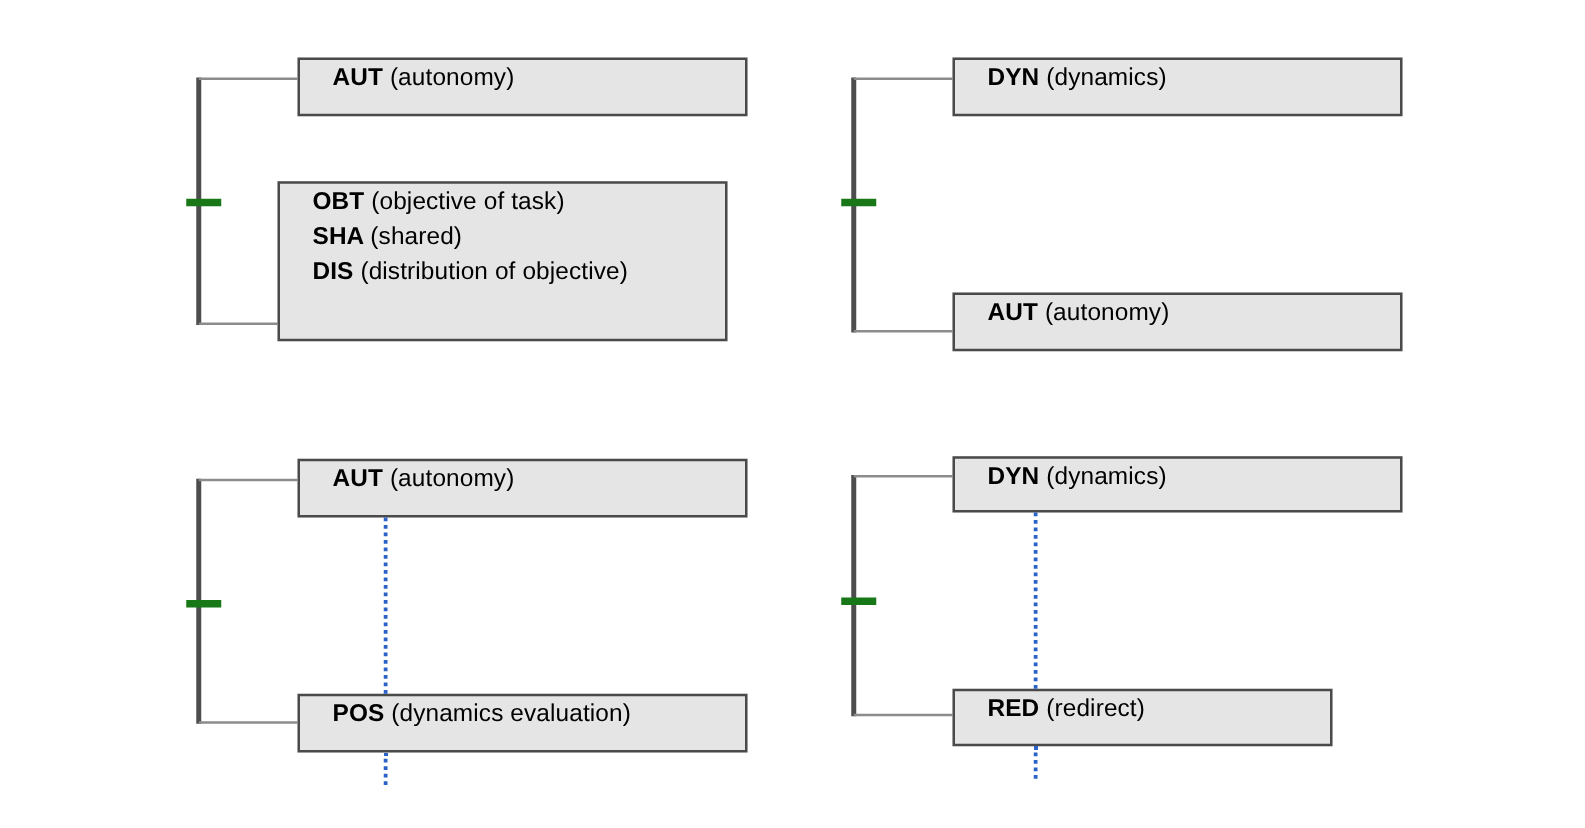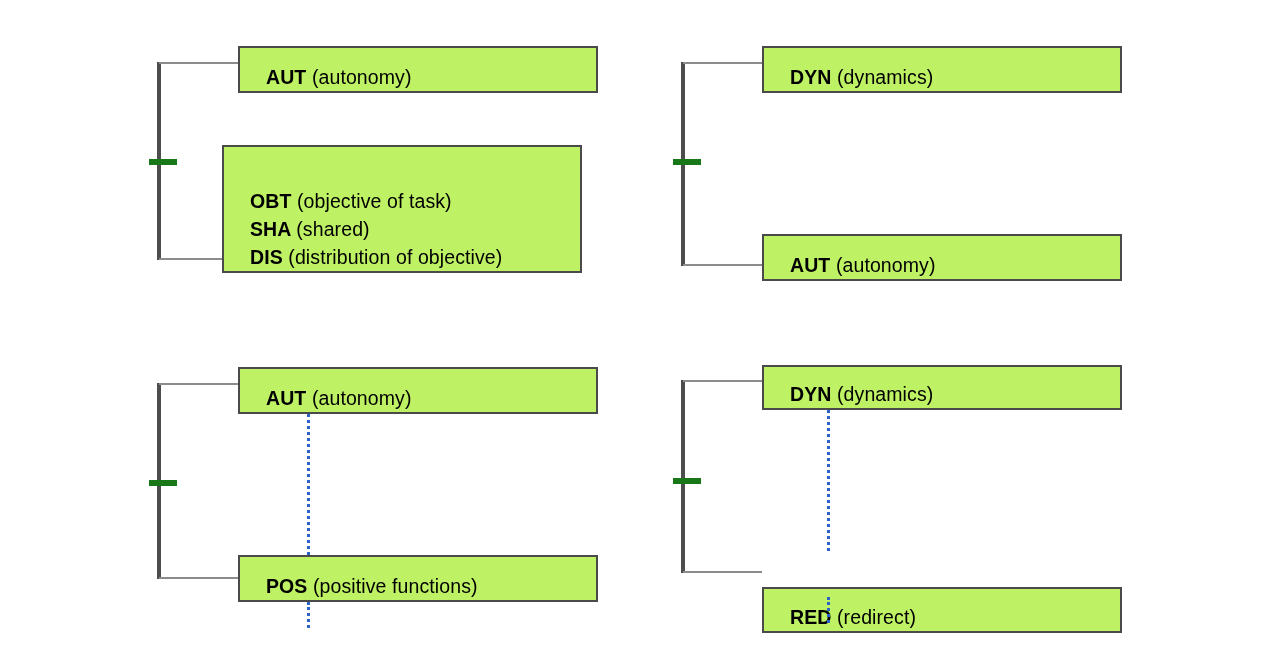--- a/index.html
+++ b/index.html
@@ -36,24 +36,24 @@
     position: absolute;
     height: 6px;
     background: #187818;
   }
 
   
   .node-box {
     position: absolute;
     box-sizing: border-box;
     border: 2px solid #4a4a4a;
-    background: #bef264;
+    background: #e5e5e5;
     display: flex;
     flex-direction: column;
-    justify-content: flex-end;
+    justify-content: flex-start;
   }
   .node-line {
     font-size: 19.5px;
     line-height: 28px;
     padding-left: 26px;
     white-space: nowrap;
     letter-spacing: 0.1px;
   }
   .node-code {
     font-weight: bold;
@@ -134,21 +134,21 @@
   <div class="node-box" style="left:238px; top:367px; width:360px; height:47px;">
     <div class="node-line">
       <span class="node-code">AUT </span>
       <span class="node-desc">(autonomy)</span>
     </div>
   </div>
 
   <div class="node-box" style="left:238px; top:555px; width:360px; height:47px;">
     <div class="node-line">
       <span class="node-code">POS </span>
-      <span class="node-desc">(positive functions)</span>
+      <span class="node-desc">(dynamics evaluation)</span>
     </div>
   </div>
 
   <div class="dotted-link" style="left:307px; top:414px; height:141px;"></div>
   <div class="dotted-link" style="left:307px; top:602px; height:26px;"></div>
 </div>
 
 <div class="panel">
 
   <div class="bracket-stem" style="left:681px; top:380px; height:193px;"></div>
@@ -156,21 +156,21 @@
   <div class="bracket-arm" style="left:683px; top:571px; width:79px;"></div>
   <div class="bracket-tick" style="left:673px; top:478px; width:28px;"></div>
 
   <div class="node-box" style="left:762px; top:365px; width:360px; height:45px;">
     <div class="node-line">
       <span class="node-code">DYN </span>
       <span class="node-desc">(dynamics)</span>
     </div>
   </div>
 
-  <div class="node-box" style="left:762px; top:551px; width:360px; height:46px;margin-top:36px;">
+  <div class="node-box" style="left:762px; top:551px; width:304px; height:46px;">
     <div class="node-line">
       <span class="node-code">RED </span>
       <span class="node-desc">(redirect)</span>
     </div>
   </div>
 
   <div class="dotted-link" style="left:827px; top:410px; height:141px;"></div>
   <div class="dotted-link" style="left:827px; top:597px; height:26px;"></div>
 </div>
 

